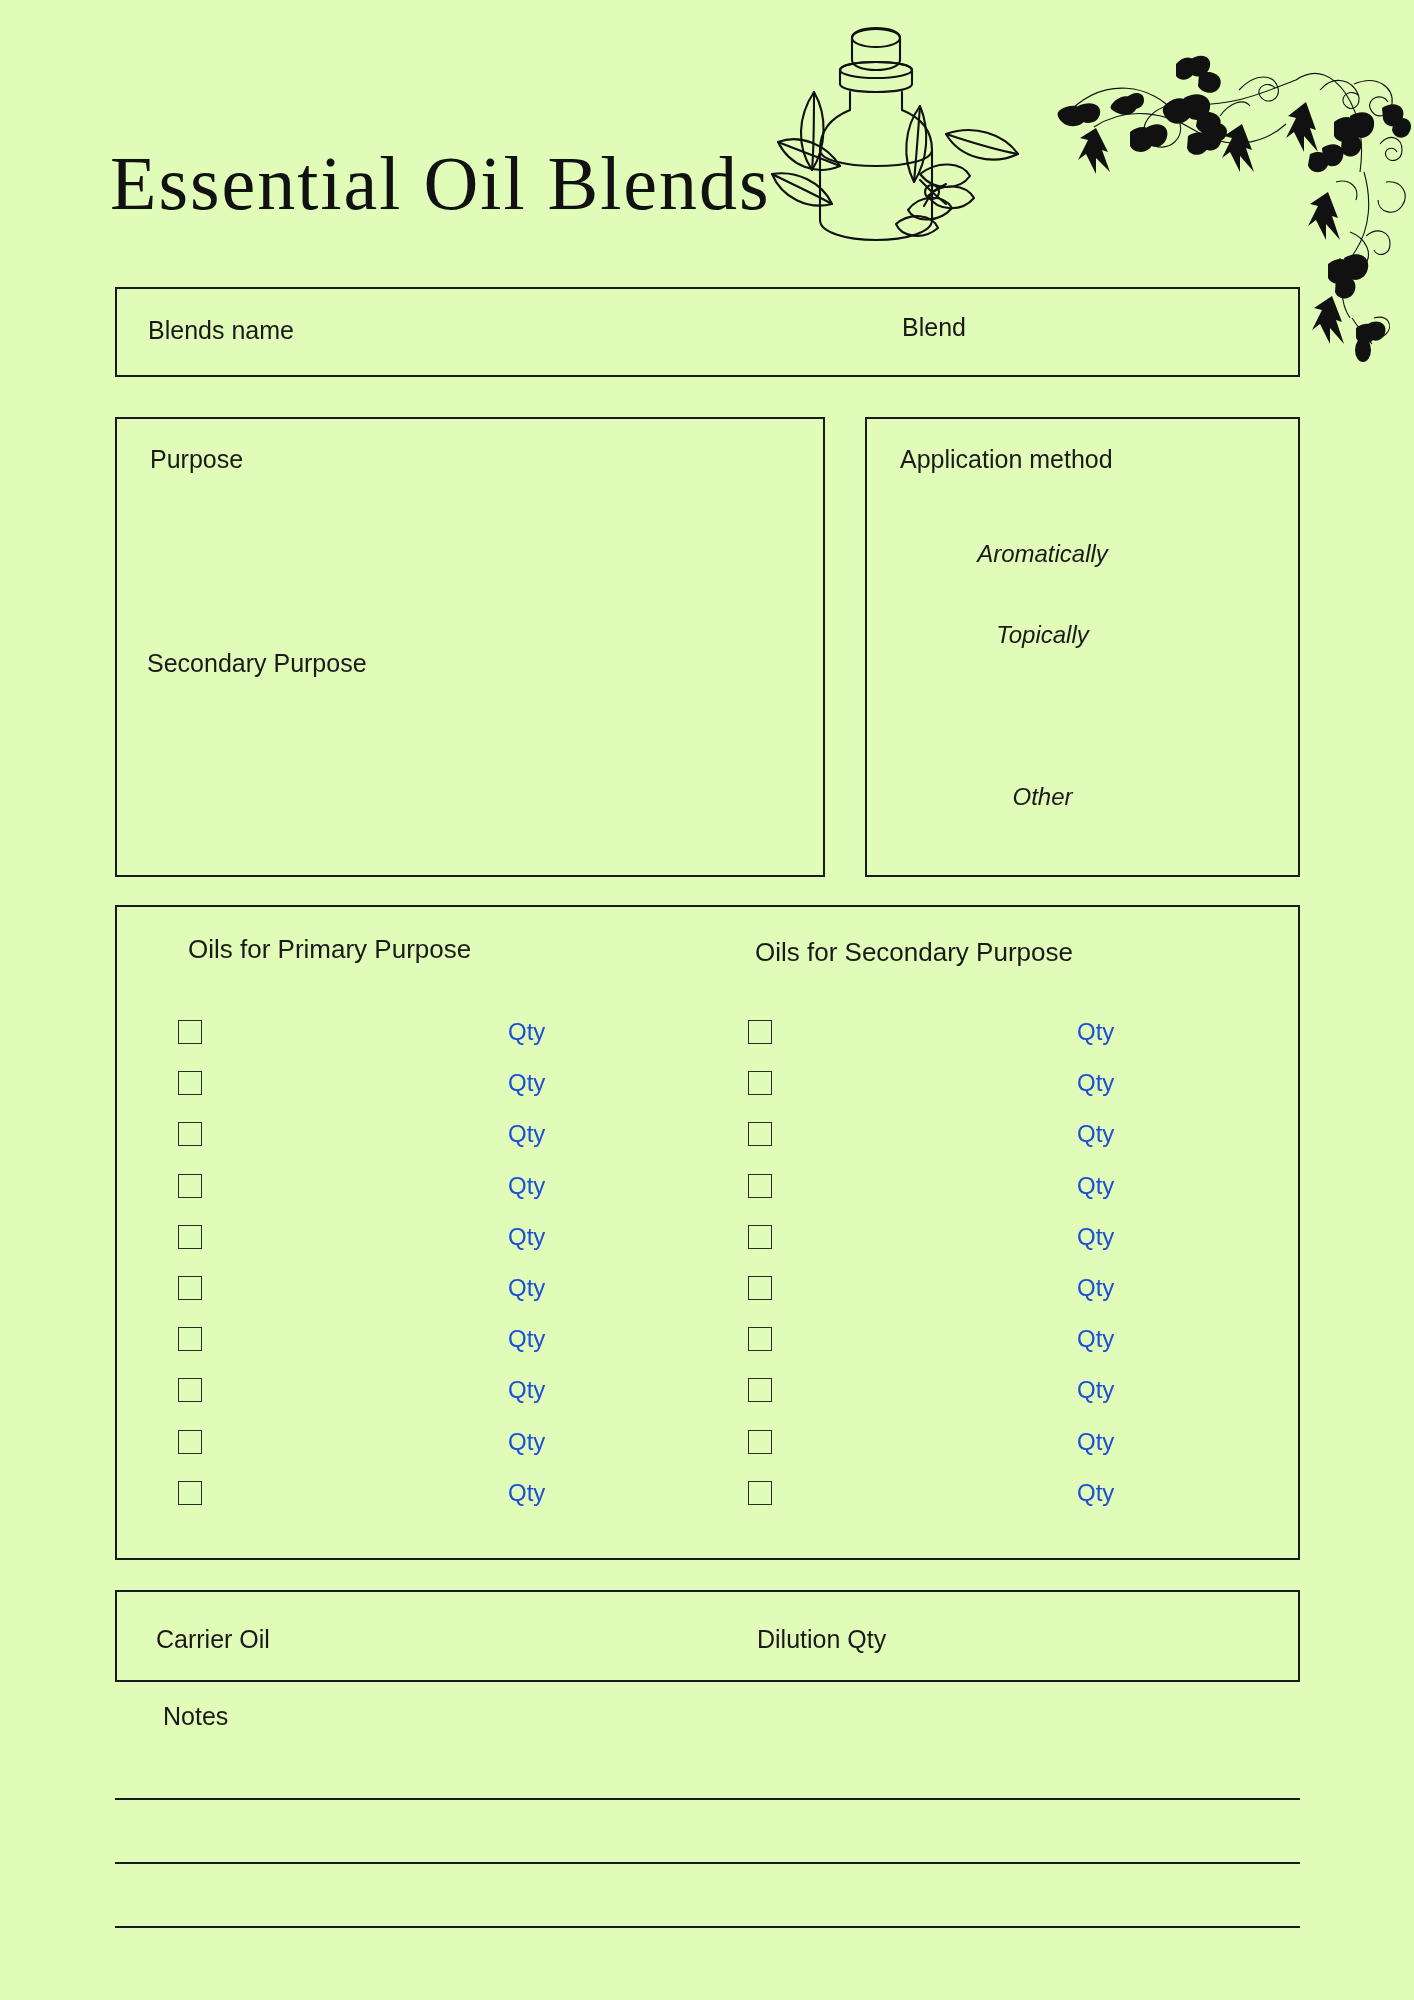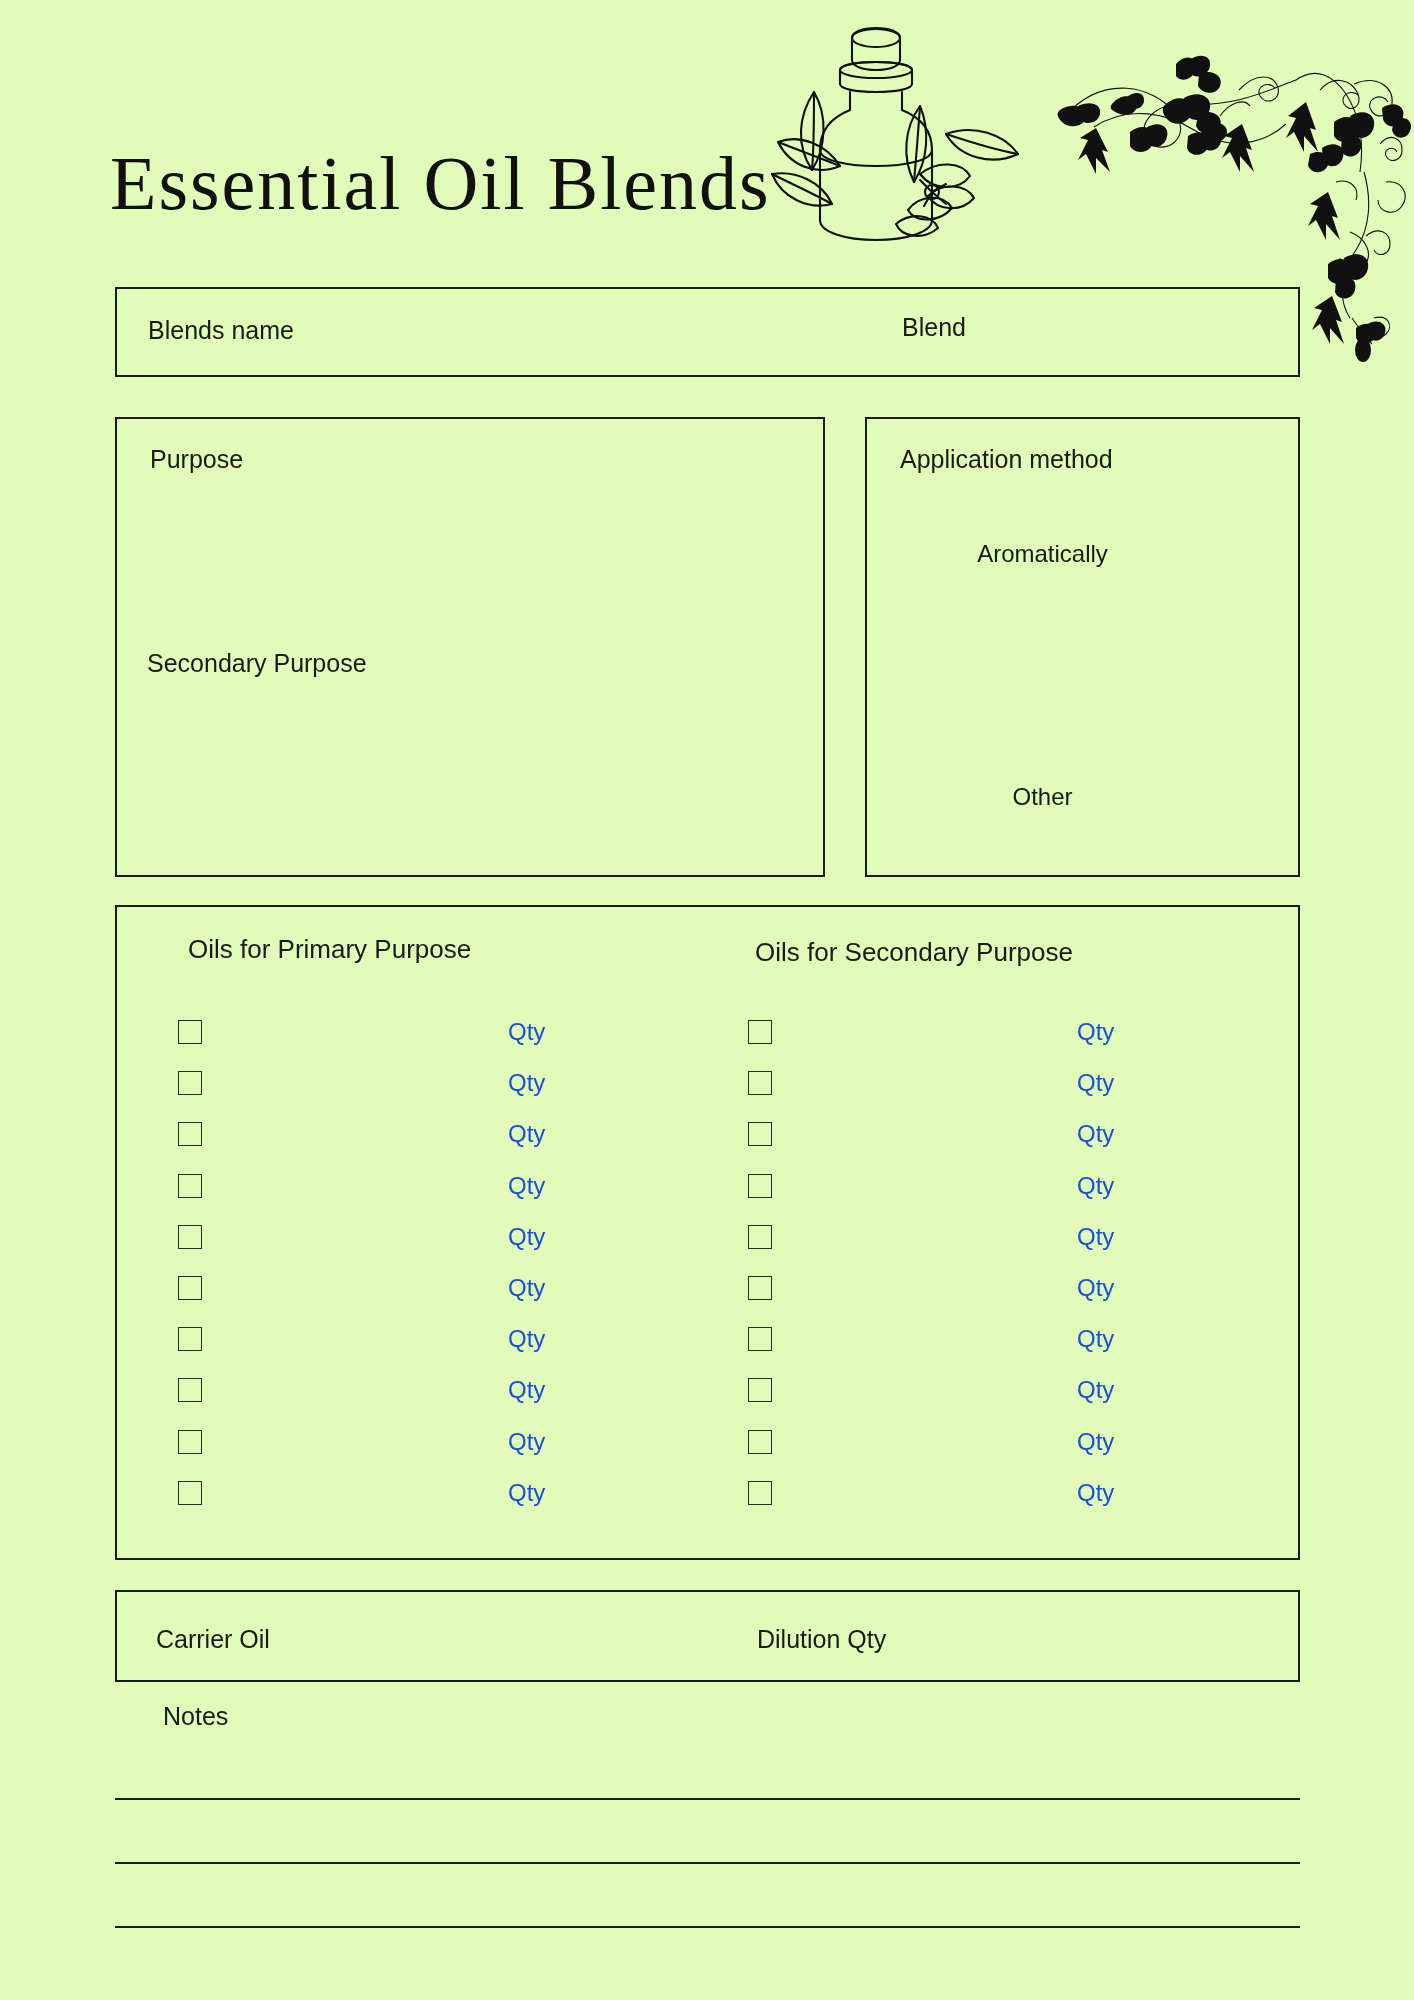--- a/index.html
+++ b/index.html
@@ -94,20 +94,21 @@
     left: 865px;
     top: 385px;
     width: 435px;
     height: 460px;
   }
   #application-label { left: 900px; top: 413px; }
 
   .method {
     position: absolute;
     font-size: 24px;
+    font-style: italic;
     color: #1a1a1a;
     white-space: nowrap;
     text-align: center;
     width: 355px;
     left: 865px;
   }
   .method.m0 { top: 508px; }
   .method.m1 { top: 589px; }
   .method.m2 { top: 669px; }
   .method.m3 { top: 751px; }
@@ -260,20 +261,21 @@
   <div class="field-label" id="blend-name-label">Blends name</div>
   <div class="field-label" id="date-label">Blend</div>
 
   <div class="box" id="purpose-box"></div>
   <div class="field-label" id="purpose-label">Purpose</div>
   <div class="field-label" id="secondary-purpose-label">Secondary Purpose</div>
 
   <div class="box" id="application-box"></div>
   <div class="field-label" id="application-label">Application method</div>
   <div class="method m0">Aromatically</div>
+  <div class="method m1">Topically</div>
   <div class="method m3">Other</div>
 
   <div class="box" id="oils-box"></div>
   <div class="field-label" id="oils-primary-label">Oils for Primary Purpose</div>
   <div class="field-label" id="oils-secondary-label">Oils for Secondary Purpose</div>
   <div id="oil-rows">
       <div class="chk" style="left: 178px; top: 988px;"></div>
       <div class="qty" style="left: 508px; top: 986px;">Qty</div>
       <div class="chk" style="left: 748px; top: 988px;"></div>
       <div class="qty" style="left: 1077px; top: 986px;">Qty</div>

